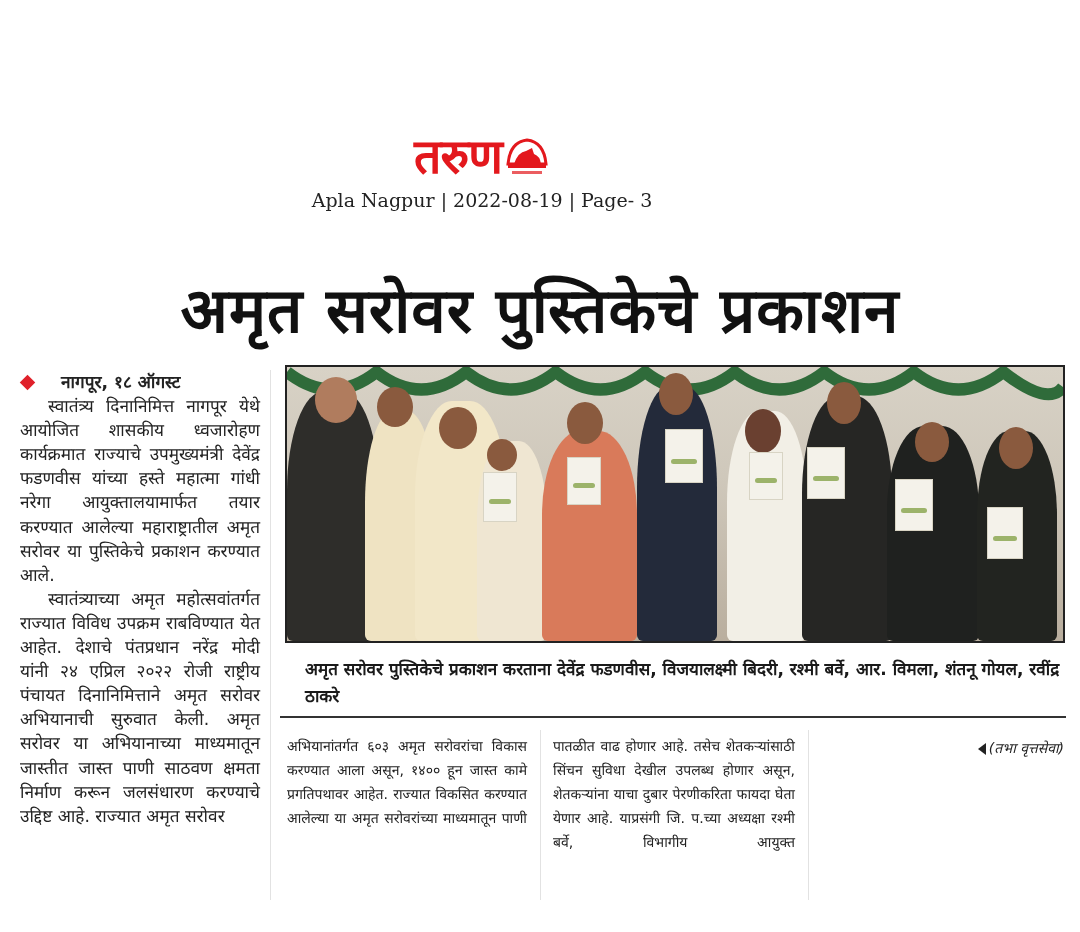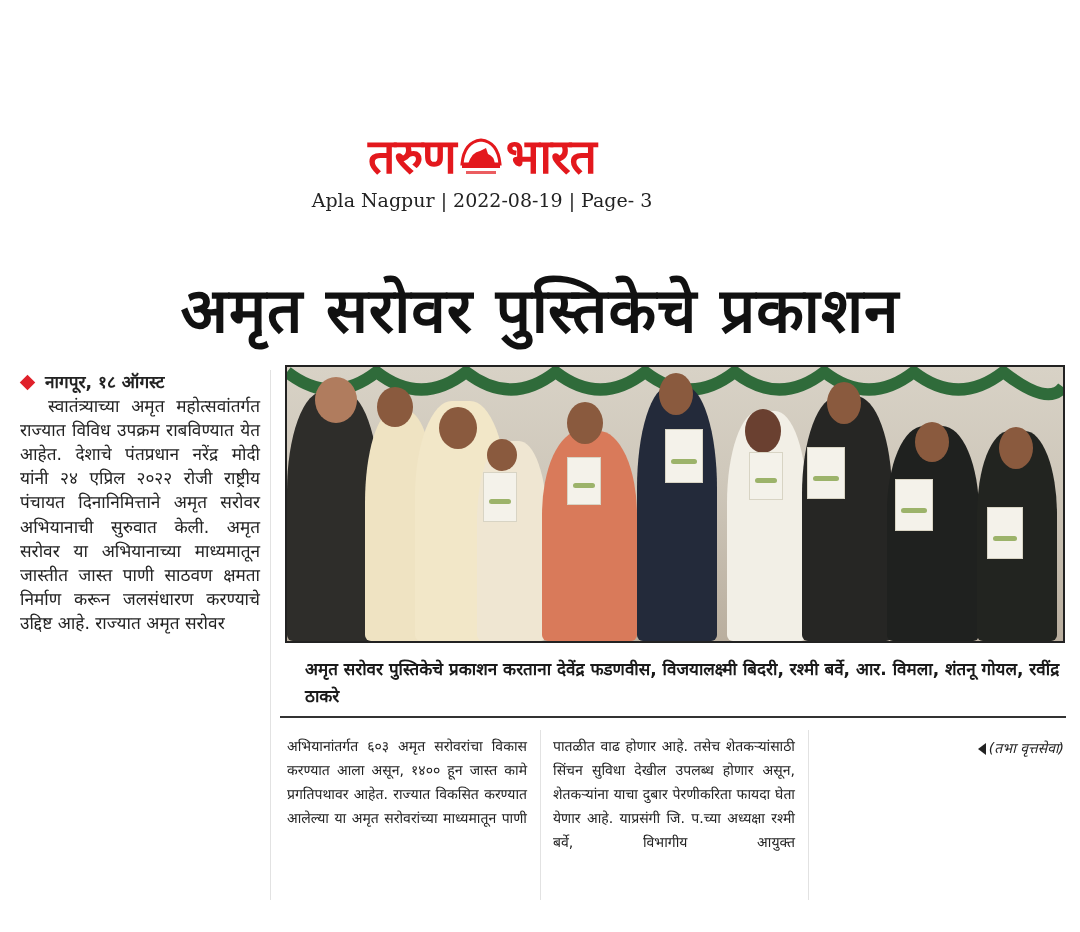--- a/index.html
+++ b/index.html
@@ -12,21 +12,21 @@
   .logo-emblem { width: 46px; height: 44px; display: inline-block; }
   .edition { font-family: "DejaVu Serif", serif; font-size: 19px; color: #222; margin-top: 0px; line-height: 26px; }
   .site { font-family: "DejaVu Serif", serif; font-size: 18px; color: #222; line-height: 22px; }
 
   .paper { position: absolute; left: 0; top: 245px; width: 1080px; height: 670px; background: #ffffff; }
 
   .headline { position: absolute; left: 80px; top: 268px; width: 920px; text-align: center;
     font-family: "DejaVu Sans", sans-serif; font-weight: bold; font-size: 62px; line-height: 86px; color: #111; letter-spacing: 1px; }
 
   .col-left { position: absolute; left: 20px; top: 370px; width: 240px; font-size: 17.2px; line-height: 24.1px; color: #222; text-align: justify; }
-  .dateline { font-weight: bold; display: flex; align-items: center; gap: 8px; }
+  .dateline { font-weight: bold; display: flex; align-items: center; gap: 24px; }
   .diamond { width: 11px; height: 11px; background: #e0212a; transform: rotate(45deg); display: inline-block; margin: 0 4px 0 2px; }
   .para { text-indent: 28px; }
 
   .photo { position: absolute; left: 285px; top: 365px; width: 780px; height: 278px; border: 2px solid #222; overflow: hidden;
     background: linear-gradient(180deg, #d8d2c6 0%, #cfc8bb 40%, #b9ae9e 100%); }
   .garland { position: absolute; top: 0; left: 0; width: 100%; height: 40px; }
   .person { position: absolute; bottom: 0; border-radius: 40% 40% 6px 6px; }
   .head { position: absolute; border-radius: 50%; background: #8a5a3e; }
   .booklet { position: absolute; background: #f4f2ea; border: 1px solid #d8d4c4; }
   .booklet::after { content: ""; position: absolute; left: 15%; right: 15%; top: 55%; height: 10%; background: #9cb36a; border-radius: 3px; }
@@ -49,38 +49,38 @@
 
 <div class="masthead">
   <div class="logo">
     <span class="logo-word">तरुण</span>
     <svg class="logo-emblem" viewBox="0 0 46 44">
       <path d="M4 30 Q6 8 23 6 Q40 8 42 30 Z" fill="none" stroke="#e3181d" stroke-width="3"></path>
       <path d="M10 30 Q14 18 22 17 L28 14 L30 20 Q36 22 37 30 Z" fill="#e3181d"></path>
       <rect x="4" y="31" width="38" height="3" fill="#e3181d"></rect>
       <rect x="8" y="37" width="30" height="3" fill="#e3181d" opacity="0.7"></rect>
     </svg>
-    <span class="logo-word">भारत</span>
   </div>
   <div class="edition">Apla Nagpur | 2022-08-19 | Page- 3</div>
 </div>
 
 <div class="paper"></div>
 
 <div class="vsep" style="left:270px; top:370px; height:530px;"></div>
 <div class="vsep" style="left:540px; top:730px; height:170px;"></div>
 <div class="vsep" style="left:808px; top:730px; height:170px;"></div>
 
 <h1 class="headline">अमृत सरोवर पुस्तिकेचे प्रकाशन</h1>
 
 <div class="col-left">
   <div class="dateline">
     <span class="diamond"></span>
     <span>नागपूर, १८ ऑगस्ट</span>
   </div>
+  <p class="para">स्वातंत्र्य दिनानिमित्त नागपूर येथे आयोजित शासकीय ध्वजारोहण कार्यक्रमात राज्याचे उपमुख्यमंत्री देवेंद्र फडणवीस यांच्या हस्ते महात्मा गांधी नरेगा आयुक्तालयामार्फत तयार करण्यात आलेल्या महाराष्ट्रातील अमृत सरोवर या पुस्तिकेचे प्रकाशन करण्यात आले.</p>
   <p class="para">स्वातंत्र्याच्या अमृत महोत्सवांतर्गत राज्यात विविध उपक्रम राबविण्यात येत आहेत. देशाचे पंतप्रधान नरेंद्र मोदी यांनी २४ एप्रिल २०२२ रोजी राष्ट्रीय पंचायत दिनानिमित्ताने अमृत सरोवर अभियानाची सुरुवात केली. अमृत सरोवर या अभियानाच्या माध्यमातून जास्तीत जास्त पाणी साठवण क्षमता निर्माण करून जलसंधारण करण्याचे उद्दिष्ट आहे. राज्यात अमृत सरोवर</p>
 </div>
 
 <div class="photo">
   <svg class="garland" viewBox="0 0 780 40" preserveAspectRatio="none">
     <path d="M0 5 Q45 40 90 5 Q135 40 180 5 Q225 40 270 5 Q315 40 360 5 Q405 40 450 5 Q495 40 540 5 Q585 40 630 5 Q675 40 720 5 Q765 40 780 20" fill="none" stroke="#2f6b3a" stroke-width="12"></path>
   </svg>
 
   <div class="person" style="left:0; width:92px; height:250px; background:#2e2d2a;"></div>
   <div class="head" style="left:28px; top:10px; width:42px; height:46px; background:#b07c5e;"></div>

